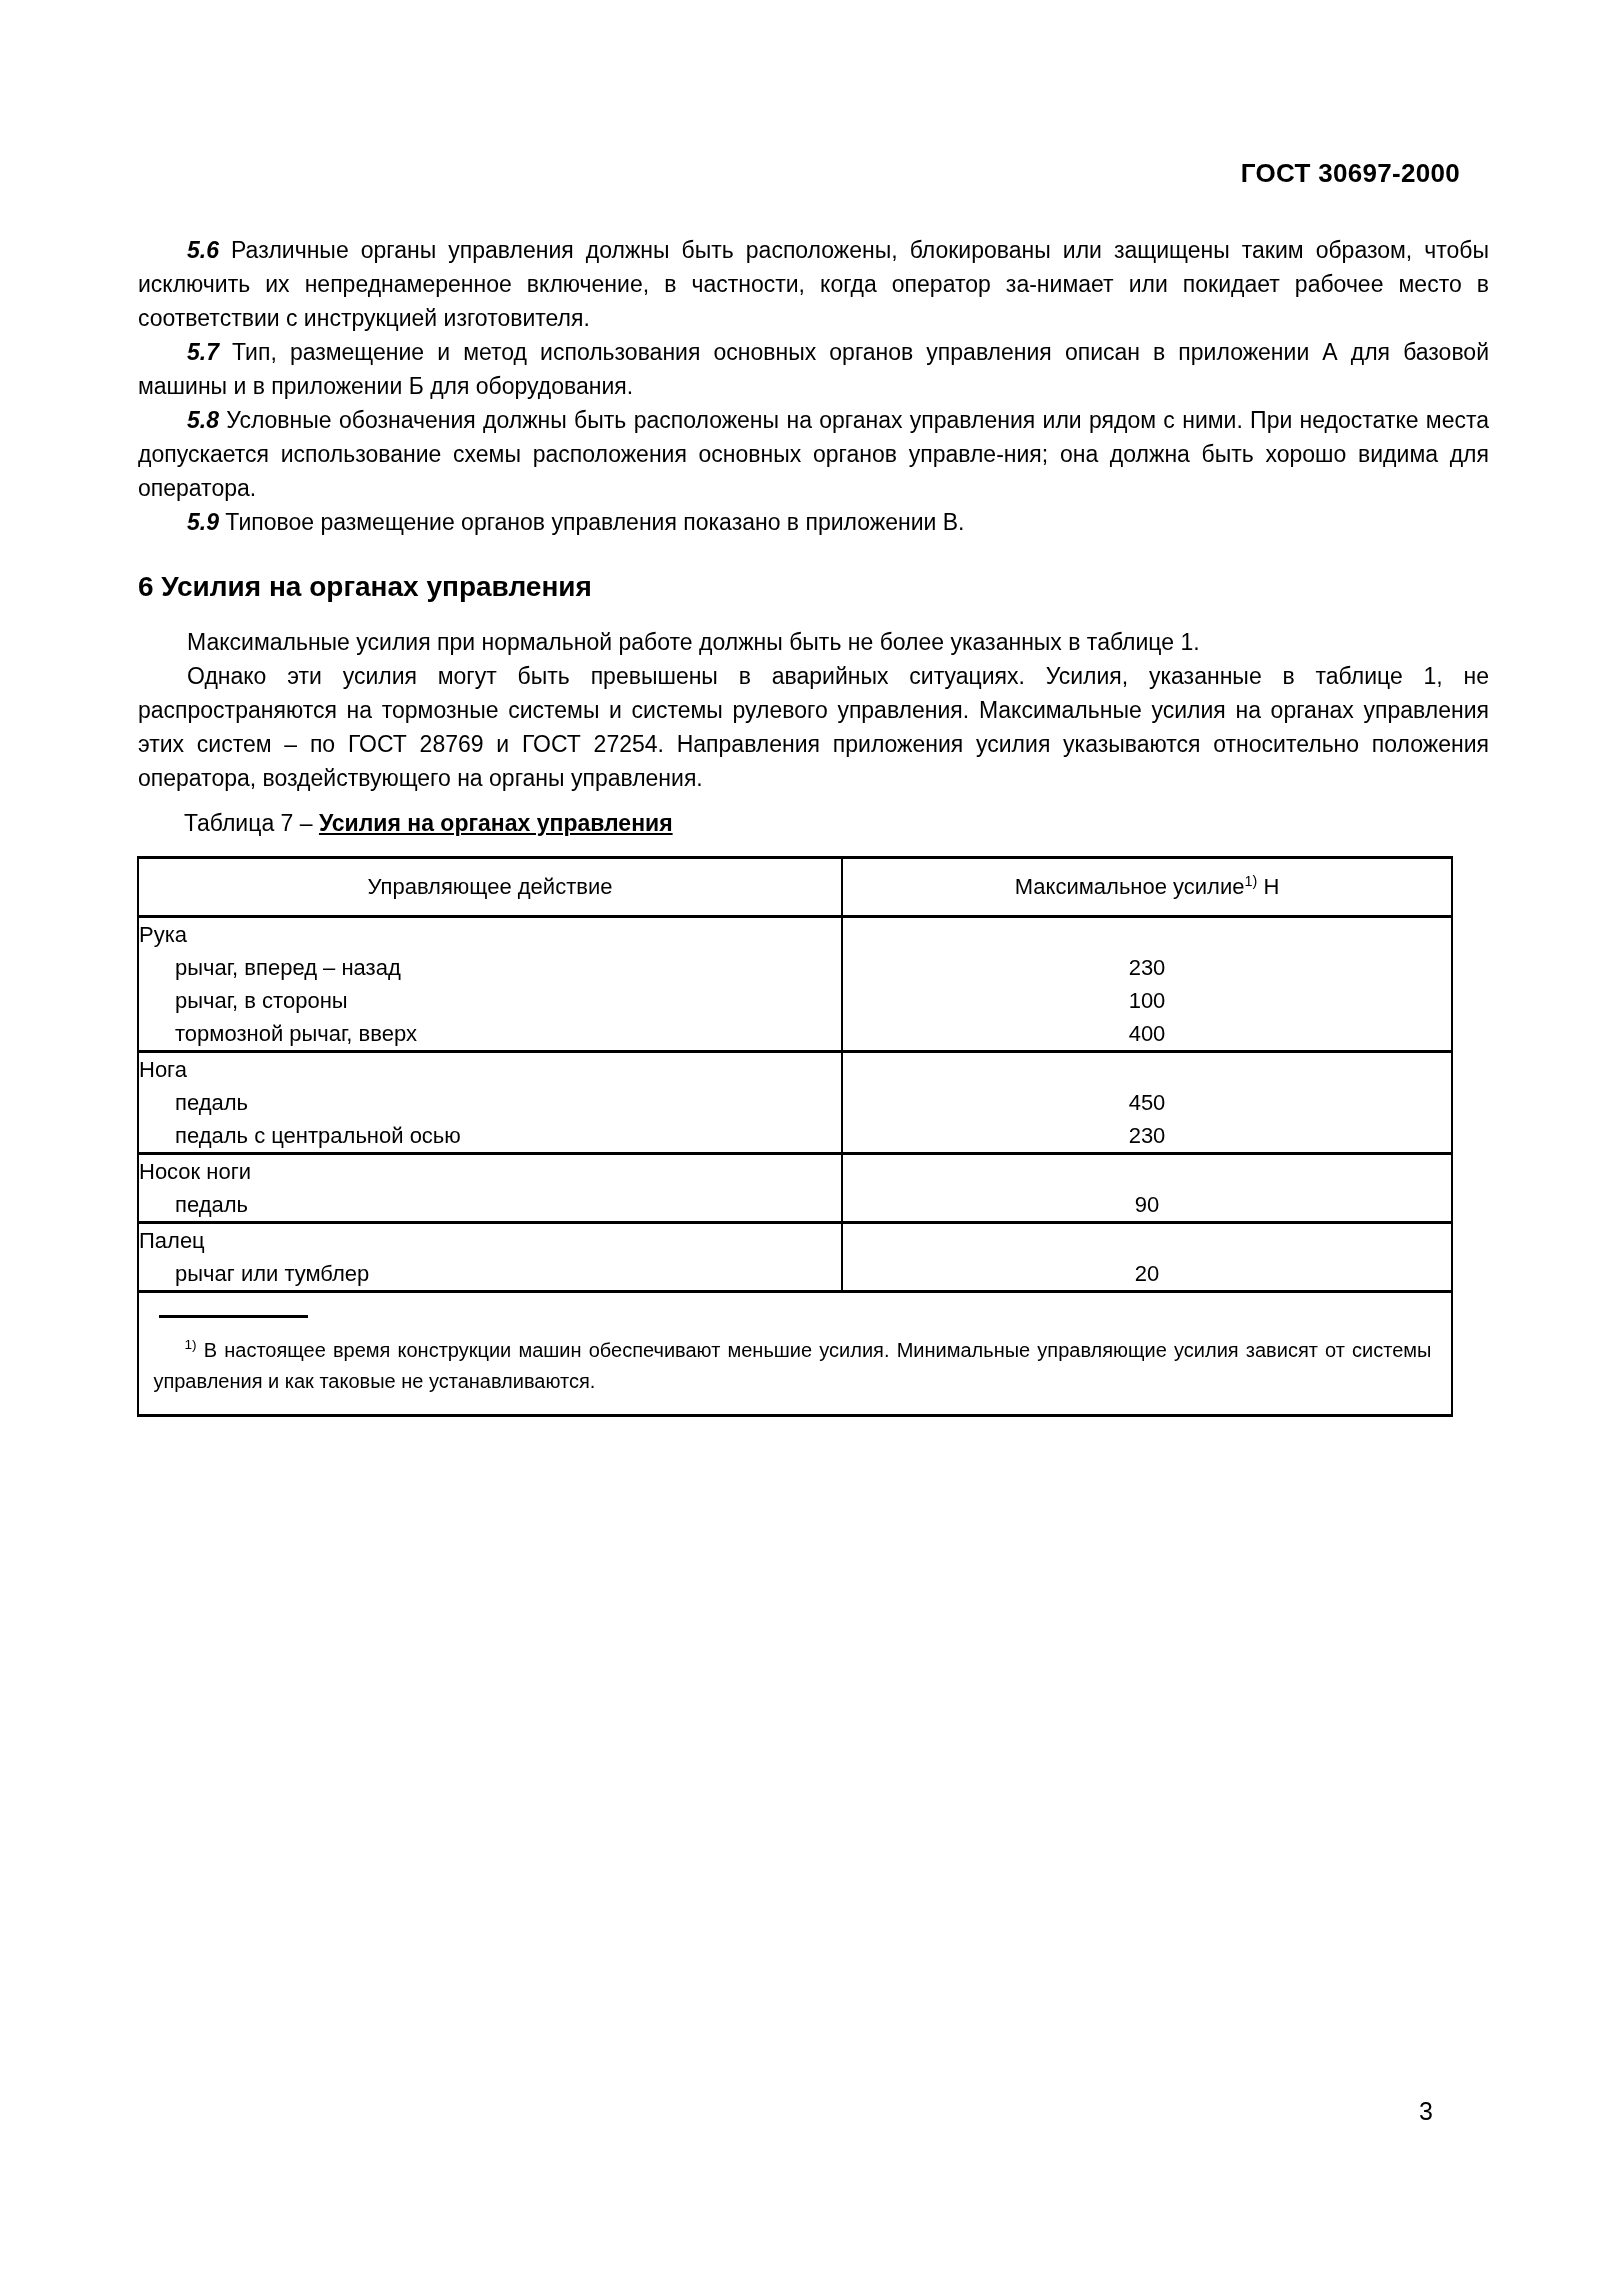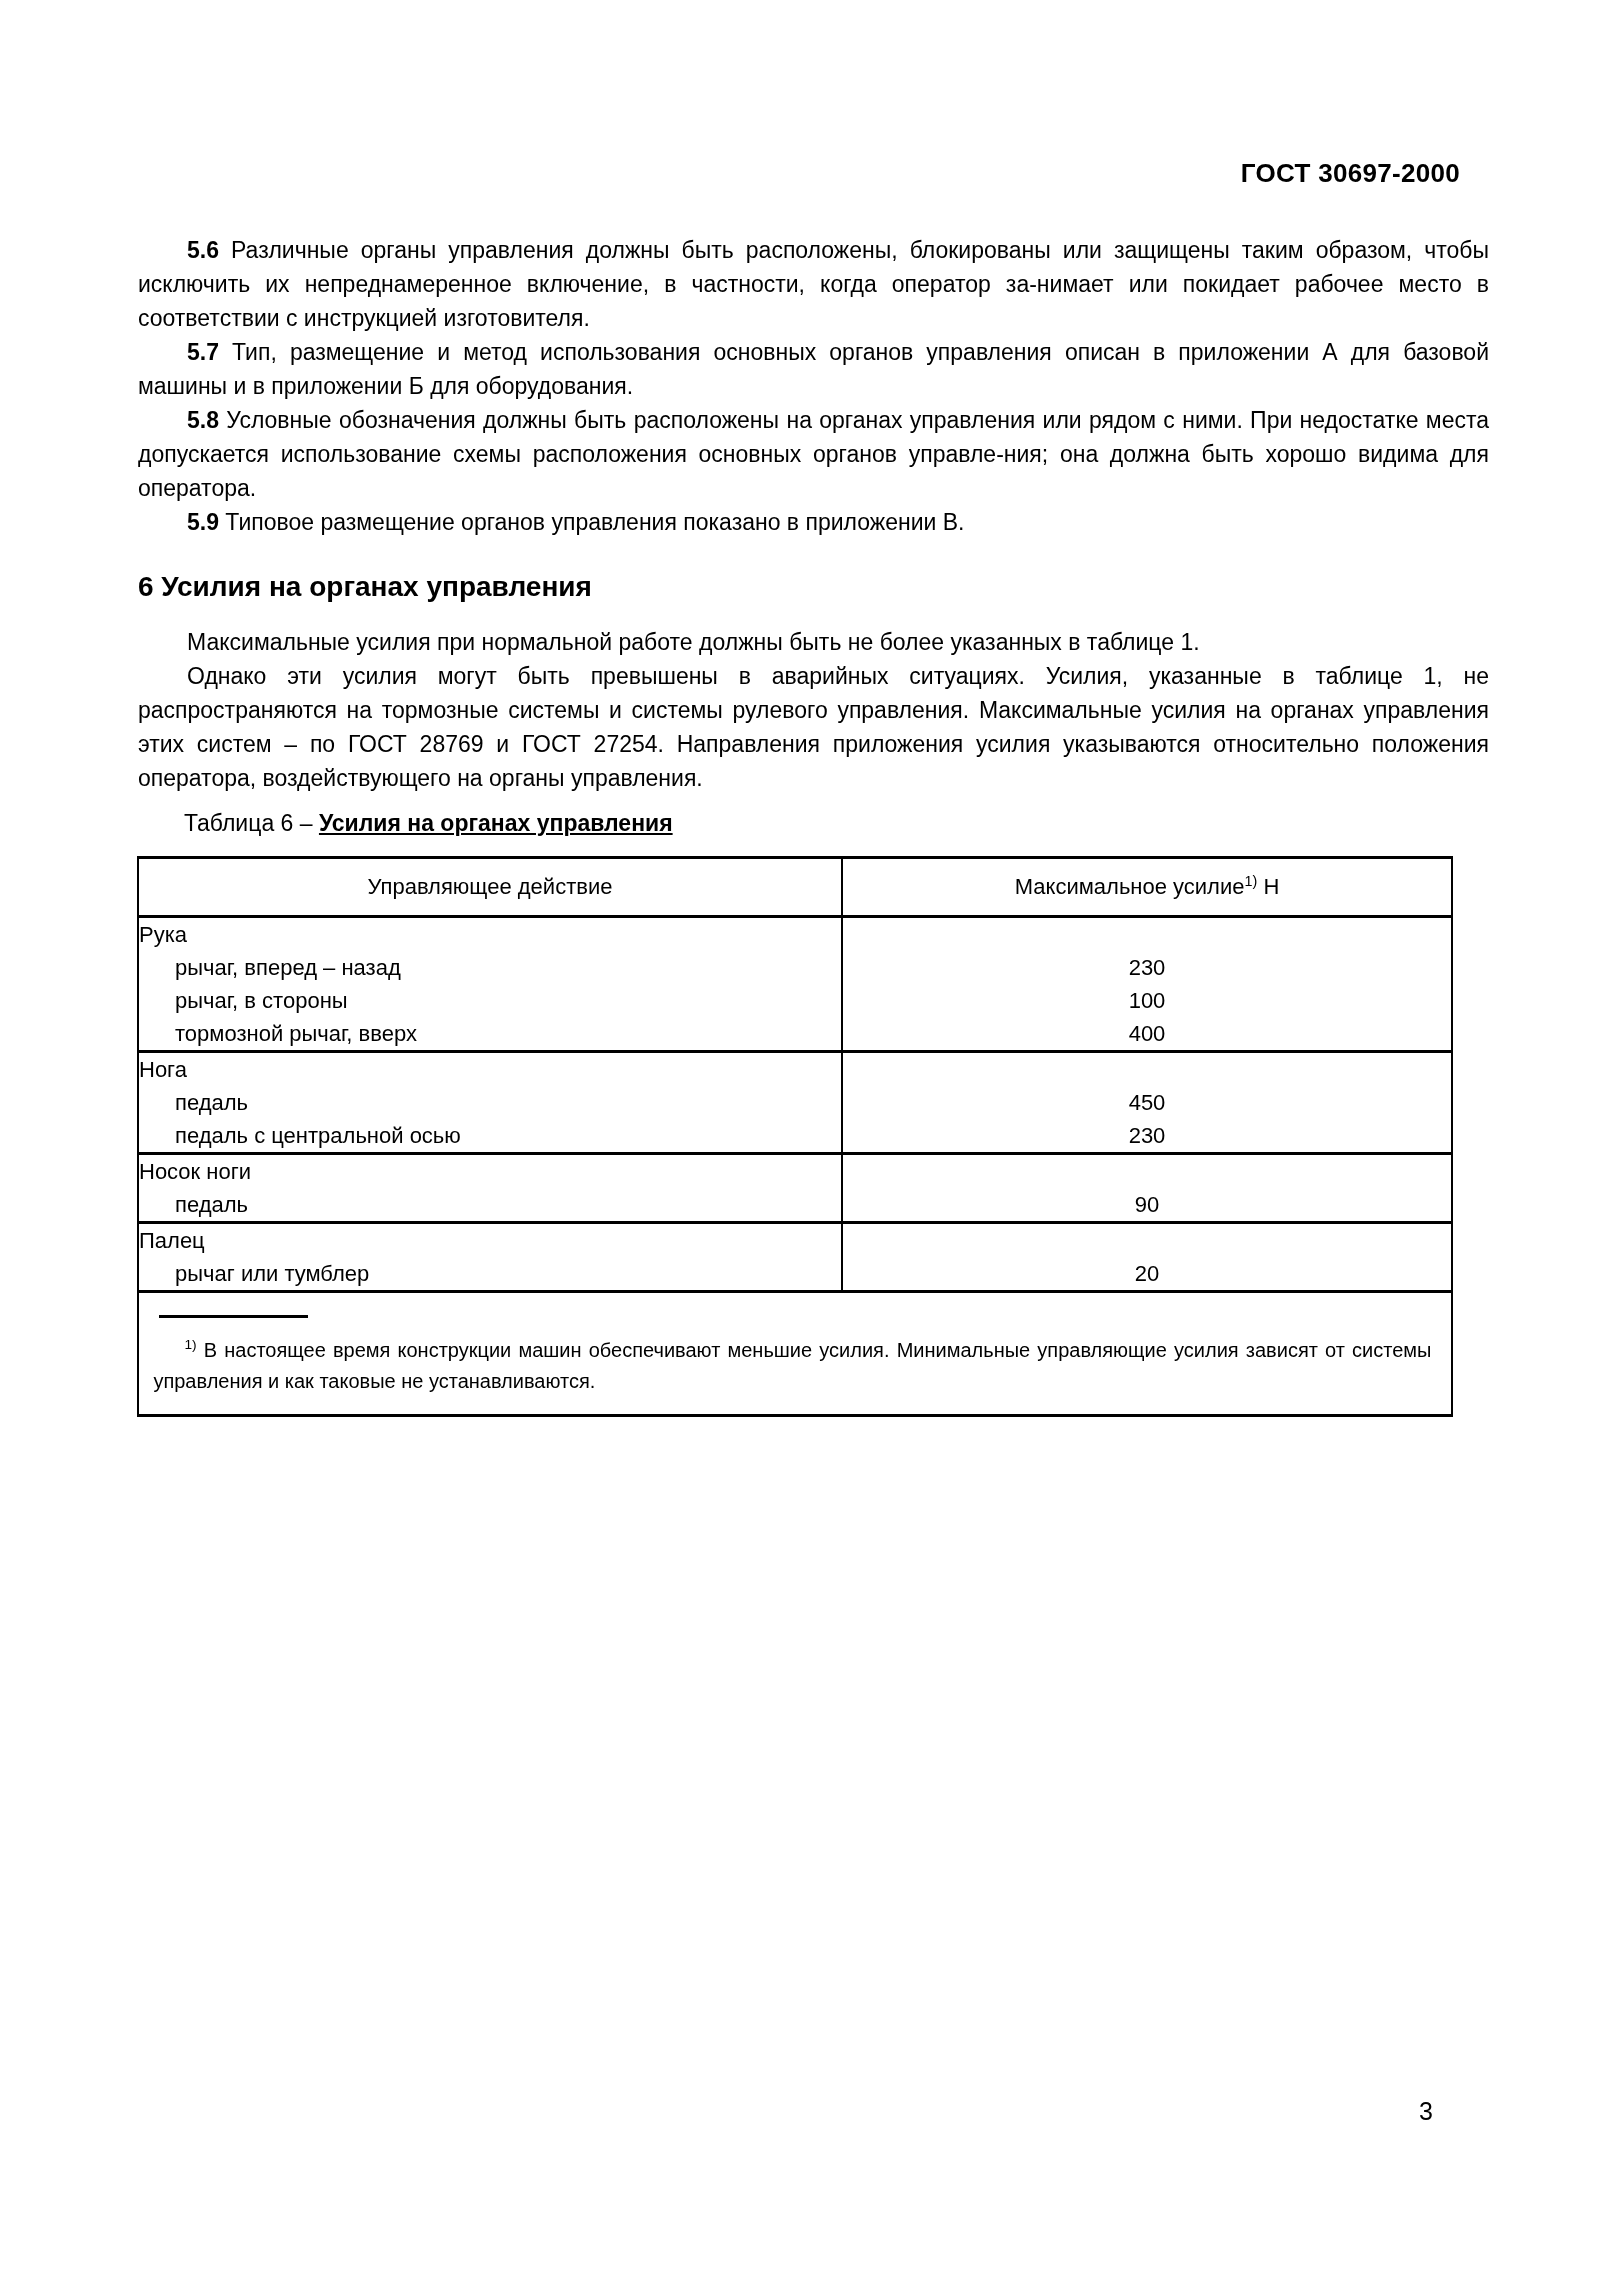--- a/index.html
+++ b/index.html
@@ -43,20 +43,21 @@
     line-height: 34px;
     text-align: justify;
     text-indent: 49px;
     hyphens: manual;
   }
   p.para.nojust {
     text-align: left;
   }
   .clause-num {
     font-weight: bold;
+    font-style: italic;
   }
 
   
   h2.section-head {
     margin: 0;
     font-size: 28px;
     line-height: 34px;
     font-weight: bold;
     text-indent: 0;
     padding-left: 0;
@@ -186,21 +187,21 @@
     <h2 class="section-head">6 Усилия на органах управления</h2>
 
     <div class="spacer-after-head"></div>
 
     <p class="para nojust">Максимальные усилия при нормальной работе должны быть не более указанных в таблице 1.</p>
 
     <p class="para">Однако эти усилия могут быть превышены в аварийных ситуациях. Усилия, указанные в таблице 1, не распространяются на тормозные системы и системы рулевого управления. Максимальные усилия на органах управления этих систем – по ГОСТ 28769 и ГОСТ 27254. Направления приложения усилия указываются относительно положения оператора, воздействующего на органы управления.</p>
   </div>
 
   <div class="table-caption">
-    <span class="cap-lead">Таблица 6 – </span><span class="cap-title">Усилия на органах управления</span>
+    <span class="cap-lead">Таблица 7 – </span><span class="cap-title">Усилия на органах управления</span>
   </div>
 
   <table class="forces-table">
     <colgroup>
       <col class="col-action">
       <col class="col-value">
     </colgroup>
     <thead>
       <tr>
         <th>Управляющее действие</th>

